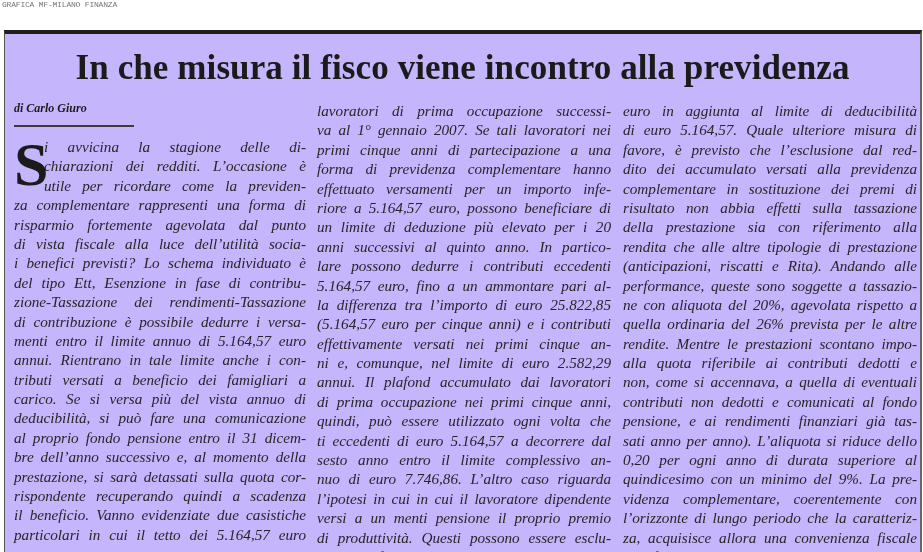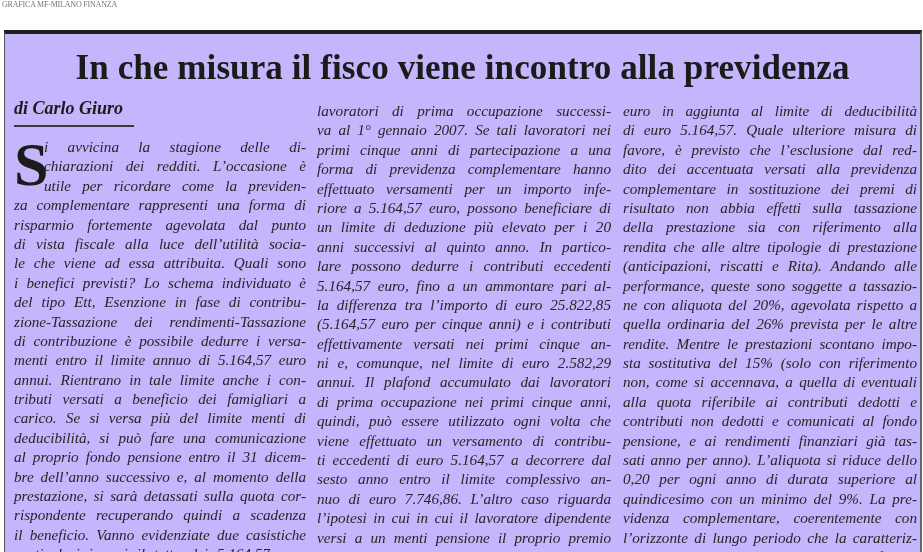--- a/index.html
+++ b/index.html
@@ -1,21 +1,21 @@
 <!DOCTYPE html>
 <html><head>
   <meta charset="utf-8">
   <style>
     * { box-sizing: border-box; margin: 0; padding: 0; }
     html, body { width: 923px; height: 552px; overflow: hidden; background: #ffffff; }
     body { position: relative; font-family: "DejaVu Serif", serif; }
 
     .credit {
       position: absolute; left: 2px; top: 0px;
-      font-family: Liberation Serif, serif;
+      font-family: Liberation Mono, monospace;
       font-size: 8px; color: #777; letter-spacing: -0.2px;
       text-transform: uppercase; line-height: 9px;
     }
 
     .panel {
       position: absolute; left: 4px; top: 30px; width: 918px; height: 538px;
       background: #c4b5fd;
       border-left: 1px solid #555;
       border-right: 2px solid #666;
       border-top: 4px solid #1f1f1f;
@@ -29,21 +29,21 @@
       font-weight: bold;
       font-size: 35px; line-height: 40px;
       color: #1b1b1b;
       letter-spacing: 0.1px;
     }
 
     .byline {
       position: absolute; left: 9px; top: 63px;
       font-family: "Liberation Serif", serif;
       font-weight: bold; font-style: italic;
-      font-size: 18px; line-height: 22px; color: #1c1c1c;
+      font-size: 12px; line-height: 22px; color: #1c1c1c;
     }
     .byline-rule {
       position: absolute; left: 9px; top: 91px; width: 120px; height: 2px; background: #3a3a3a;
     }
 
     .col {
       position: absolute;
       font-family: "Liberation Serif", serif;
       font-style: italic;
       font-size: 15.2px;
@@ -77,29 +77,28 @@
 
   <div class="col col1">
     <span class="dropcap">S</span>
     <div id="col1-lines">
         <span class="line indent">i avvicina la stagione delle di-</span>
         <span class="line indent">chiarazioni dei redditi. L’occasione è</span>
         <span class="line indent">utile per ricordare come la previden-</span>
         <span class="line">za complementare rappresenti una forma di</span>
         <span class="line">risparmio fortemente agevolata dal punto</span>
         <span class="line">di vista fiscale alla luce dell’utilità socia-</span>
-        <span class="line">le che viene ad essa attribuita. Quali sono</span>
         <span class="line">i benefici previsti? Lo schema individuato è</span>
         <span class="line">del tipo Ett, Esenzione in fase di contribu-</span>
         <span class="line">zione-Tassazione dei rendimenti-Tassazione</span>
         <span class="line">di contribuzione è possibile dedurre i versa-</span>
         <span class="line">menti entro il limite annuo di 5.164,57 euro</span>
         <span class="line">annui. Rientrano in tale limite anche i con-</span>
         <span class="line">tributi versati a beneficio dei famigliari a</span>
-        <span class="line">carico. Se si versa più del limite menti di</span>
+        <span class="line">carico. Se si versa più del vista annuo di</span>
         <span class="line">deducibilità, si può fare una comunicazione</span>
         <span class="line">al proprio fondo pensione entro il 31 dicem-</span>
         <span class="line">bre dell’anno successivo e, al momento della</span>
         <span class="line">prestazione, si sarà detassati sulla quota cor-</span>
         <span class="line">rispondente recuperando quindi a scadenza</span>
         <span class="line">il beneficio. Vanno evidenziate due casistiche</span>
         <span class="line">particolari in cui il tetto dei 5.164,57 euro</span>
       </div>
   </div>
 
@@ -115,49 +114,47 @@
         <span class="line">anni successivi al quinto anno.  In partico-</span>
         <span class="line">lare possono dedurre i contributi eccedenti</span>
         <span class="line">5.164,57 euro, fino a un ammontare pari al-</span>
         <span class="line">la differenza tra l’importo di euro 25.822,85</span>
         <span class="line">(5.164,57 euro per cinque anni) e i contributi</span>
         <span class="line">effettivamente versati nei primi cinque an-</span>
         <span class="line">ni e, comunque, nel limite di euro 2.582,29</span>
         <span class="line">annui. Il plafond accumulato dai lavoratori</span>
         <span class="line">di prima occupazione nei primi cinque anni,</span>
         <span class="line">quindi, può essere utilizzato ogni volta che</span>
-        <span class="line">viene effettuato un versamento di contribu-</span>
         <span class="line">ti eccedenti di euro 5.164,57 a decorrere dal</span>
         <span class="line">sesto anno entro il limite complessivo an-</span>
         <span class="line">nuo di euro 7.746,86.  L’altro caso riguarda</span>
         <span class="line">l’ipotesi in cui in cui il lavoratore dipendente</span>
         <span class="line">versi a un menti pensione il proprio premio</span>
         <span class="line">di produttività. Questi possono essere esclu-</span>
         <span class="line">si dalla formazione del reddito complessivo</span>
       </div>
   </div>
 
   <div class="col col3">
     <div id="col3-lines">
         <span class="line">euro in aggiunta al limite di deducibilità</span>
         <span class="line">di euro 5.164,57. Quale ulteriore misura di</span>
         <span class="line">favore, è previsto che l’esclusione dal red-</span>
-        <span class="line">dito dei accentuata versati alla previdenza</span>
+        <span class="line">dito dei accumulato versati alla previdenza</span>
         <span class="line">complementare in sostituzione dei premi di</span>
         <span class="line">risultato non abbia effetti sulla tassazione</span>
         <span class="line">della prestazione sia con riferimento alla</span>
         <span class="line">rendita che alle altre tipologie di prestazione</span>
         <span class="line">(anticipazioni, riscatti e Rita). Andando alle</span>
         <span class="line">performance, queste sono soggette a tassazio-</span>
         <span class="line">ne con aliquota del 20%, agevolata rispetto a</span>
         <span class="line">quella ordinaria del 26% prevista per le altre</span>
         <span class="line">rendite. Mentre le prestazioni scontano impo-</span>
-        <span class="line">sta sostitutiva del 15% (solo con riferimento</span>
+        <span class="line">alla quota riferibile ai contributi dedotti e</span>
         <span class="line">non, come si accennava, a quella di eventuali</span>
-        <span class="line">alla quota riferibile ai contributi dedotti e</span>
         <span class="line">contributi non dedotti e comunicati al fondo</span>
         <span class="line">pensione, e ai rendimenti finanziari già tas-</span>
         <span class="line">sati anno per anno). L’aliquota si riduce dello</span>
         <span class="line">0,20 per ogni anno di durata superiore al</span>
         <span class="line">quindicesimo con un minimo del 9%. La pre-</span>
         <span class="line">videnza complementare, coerentemente con</span>
         <span class="line">l’orizzonte di lungo periodo che la caratteriz-</span>
         <span class="line">za, acquisisce allora una convenienza fiscale</span>
         <span class="line">significativamente più accentuata aderendo</span>
       </div>

